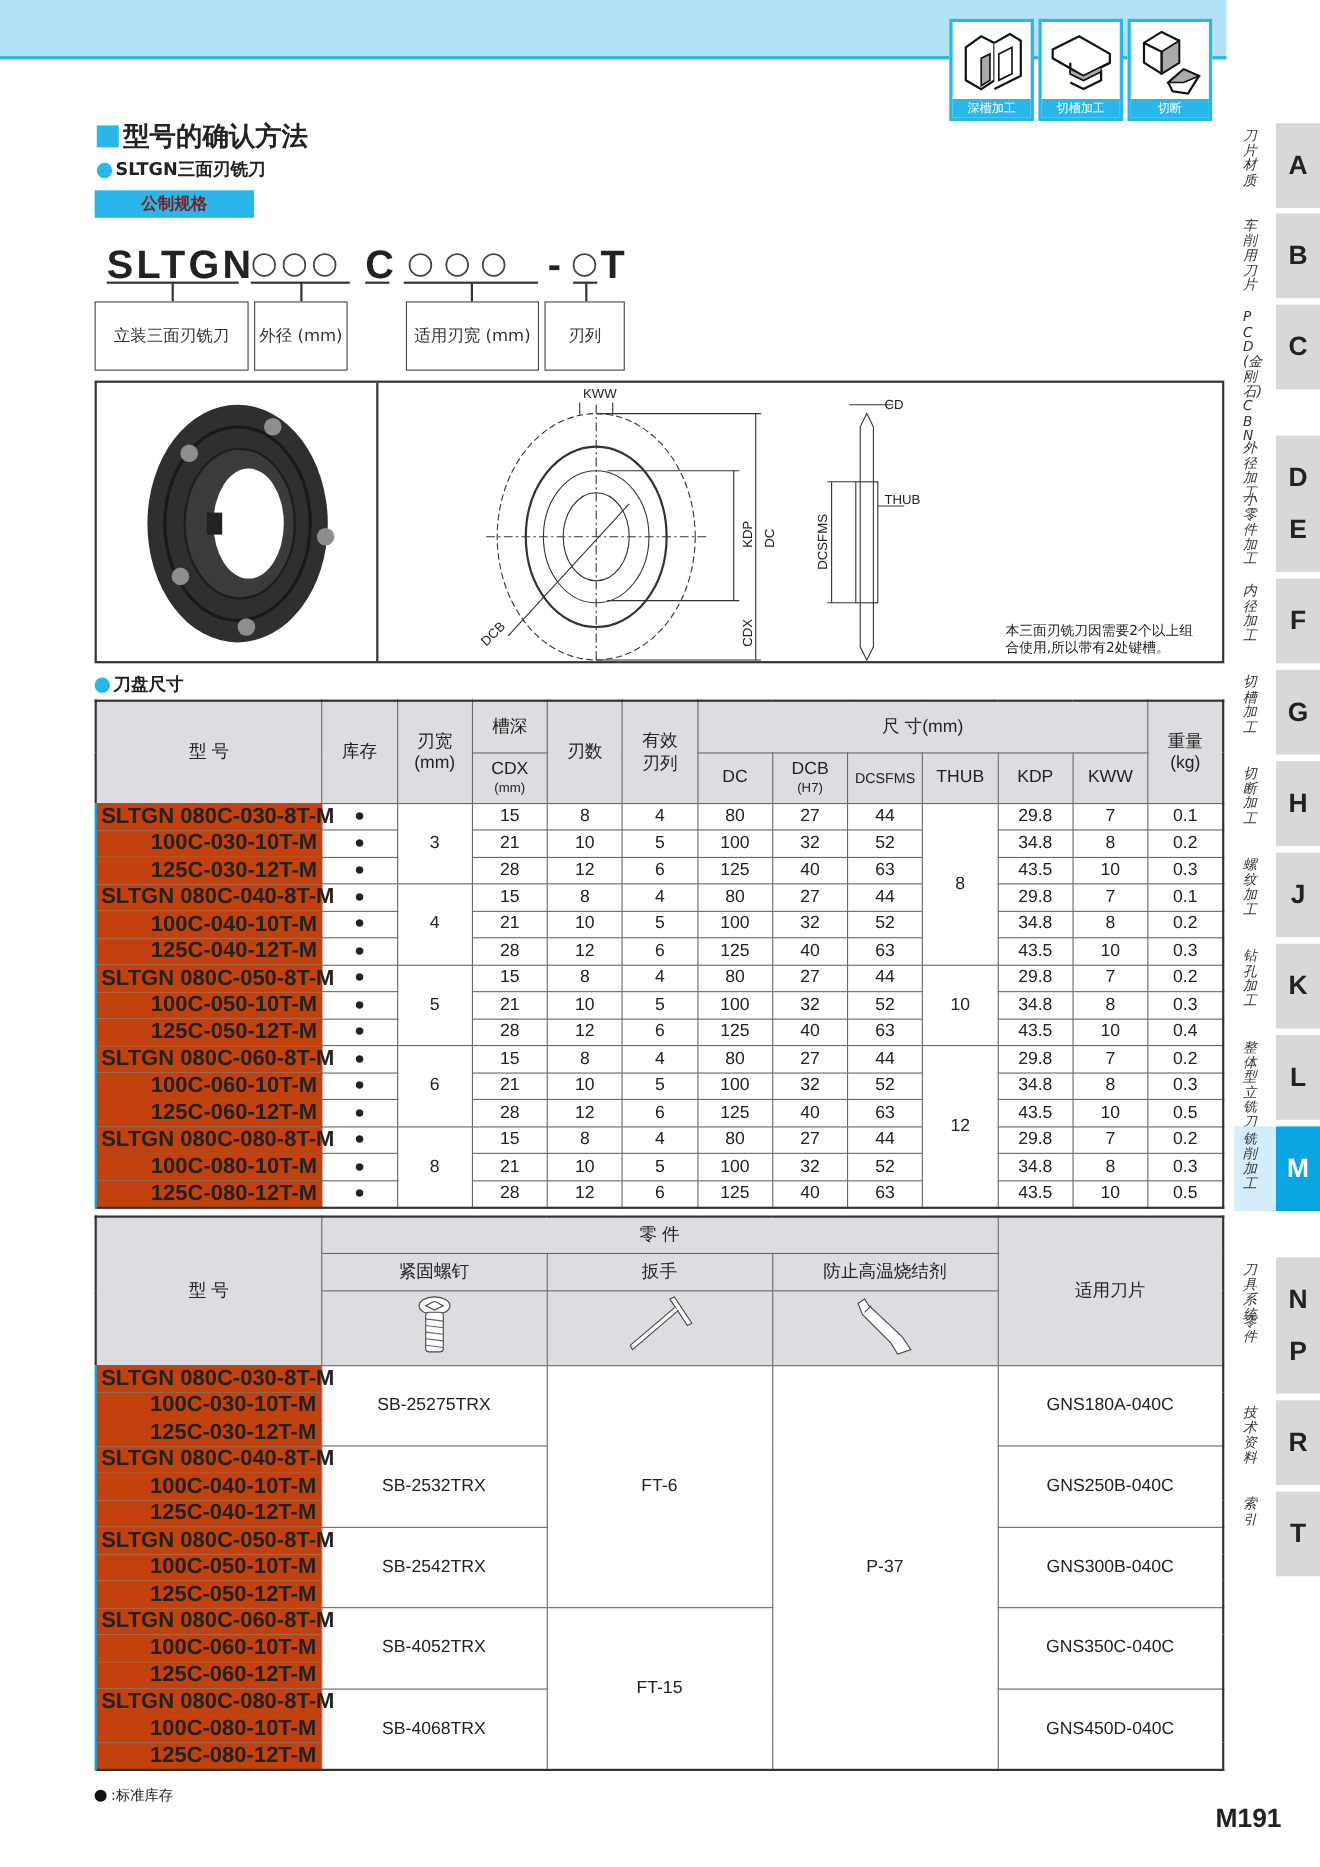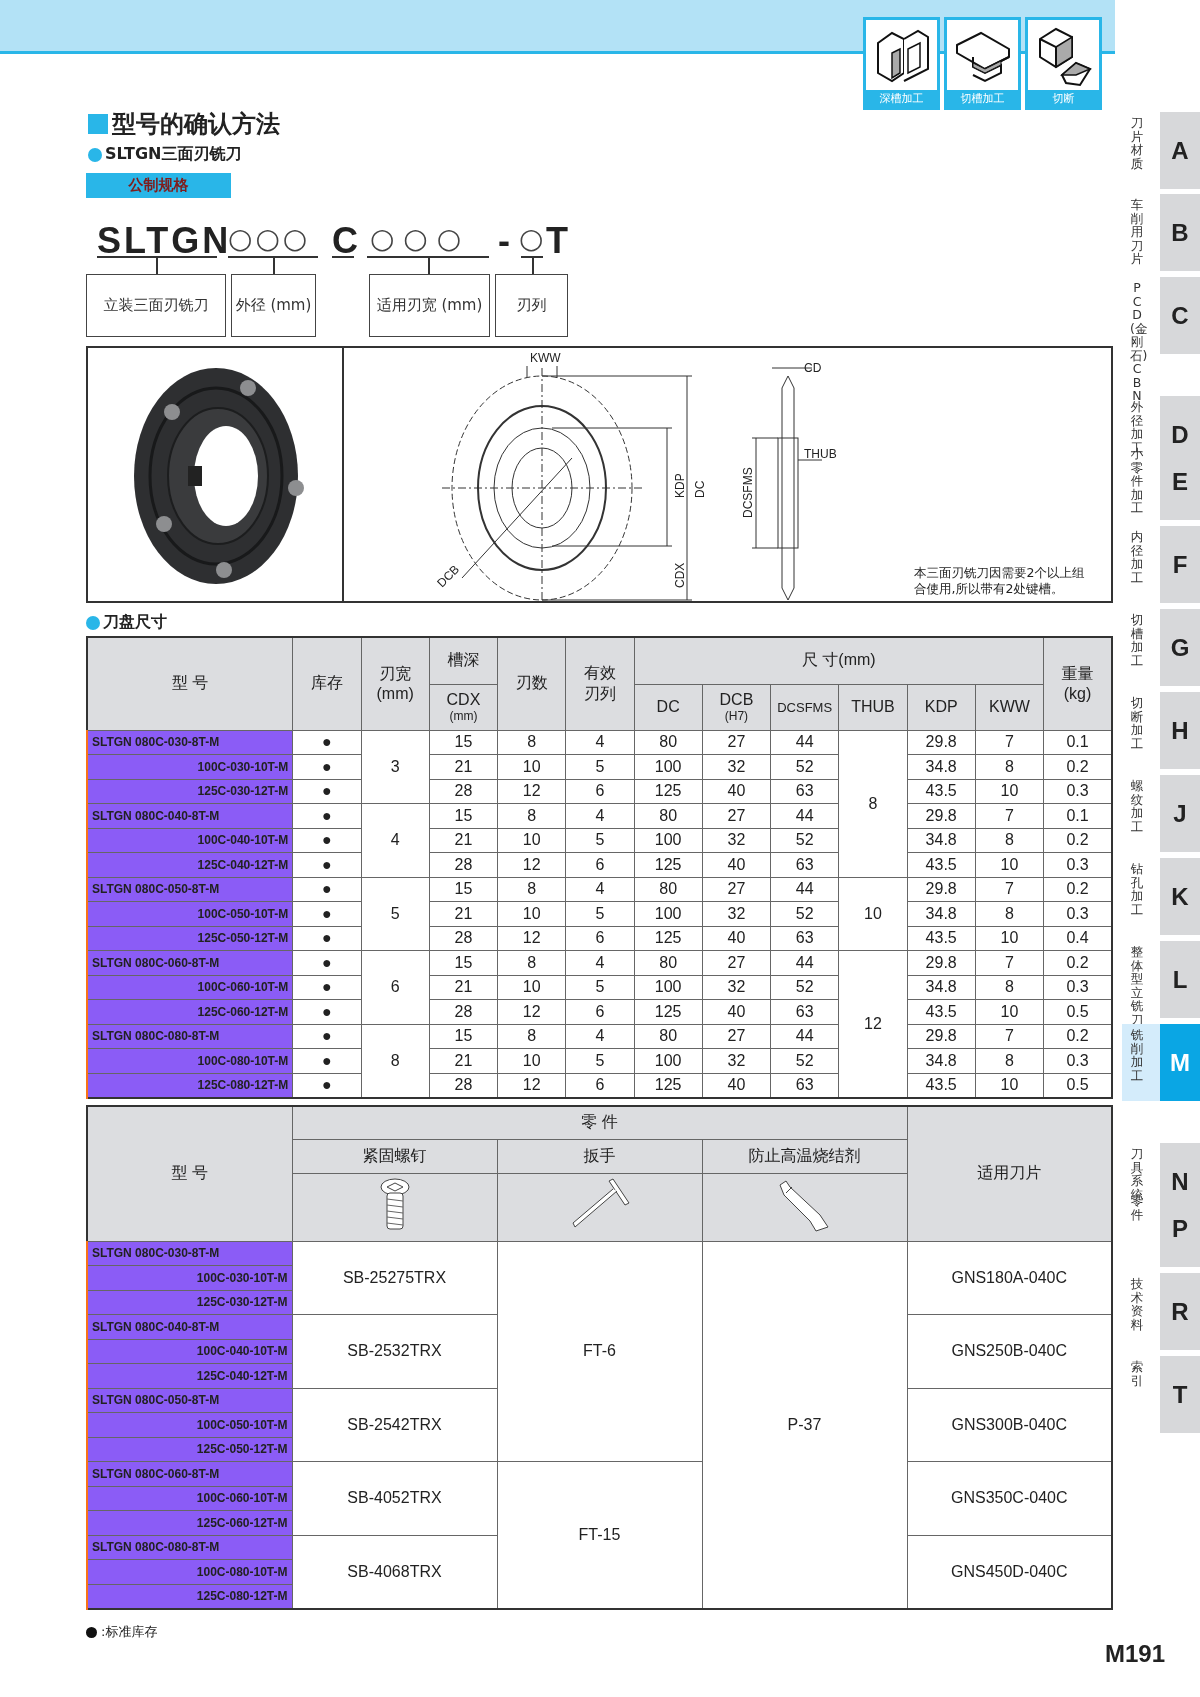--- a/index.html
+++ b/index.html
@@ -22,30 +22,30 @@
   .cbox { position: absolute; top: 274px; height: 63px; border: 1.5px solid #444; font-size: 15px; color: #333; display: flex; align-items: center; justify-content: center; }
   .figbox { position: absolute; left: 86px; top: 346px; width: 1027px; height: 257px; border: 2px solid #333; }
   .figbox .divider { position: absolute; left: 254px; top: 0; bottom: 0; width: 1.5px; background: #333; }
   .note { position: absolute; left: 914px; top: 565px; font-size: 12.5px; line-height: 16px; color: #222; }
   .sec2 { position: absolute; left: 86px; top: 612px; font-size: 16px; font-weight: bold; display: flex; align-items: center; }
   table { border-collapse: collapse; position: absolute; left: 86px; width: 1027px; table-layout: fixed; }
   td, th { border: 1px solid #666; text-align: center; font-family: "Liberation Sans", sans-serif; font-size: 16px; color: #222; font-weight: normal; }
   th { background: #dcdde0; }
   .t1 { top: 636px; border: 2px solid #333; }
   .t1 td { height: 24.5px; padding: 0; }
-  .model { background: #8b5cf6; font-weight: bold; text-align: left; padding-left: 4px !important; font-size: 12px; white-space: nowrap; border-left: 2px solid #f97316; }
+  .model { background: #c2410c; font-weight: bold; text-align: left; padding-left: 4px !important; font-size: 20px; white-space: nowrap; border-left: 2px solid #0ea5e9; }
   .model.sub { text-align: right; padding-right: 4px !important; }
   .t2 { top: 1105px; border: 2px solid #333; }
   .t2 td { height: 24.5px; padding: 0; }
   .legend { position: absolute; left: 86px; top: 1623px; font-size: 13px; color: #222; display: flex; align-items: center; }
   .legend .b { width: 11px; height: 11px; border-radius: 50%; background: #111; margin-right: 4px; }
   .pageno { position: absolute; left: 1105px; top: 1640px; font-size: 24px; font-weight: bold; font-family: "Liberation Sans", sans-serif; }
   .sidetabs { position: absolute; left: 1122px; top: 112px; }
   .stab { position: absolute; left: 0; width: 78px; height: 77px; }
-  .stab .lbl { position: absolute; left: 8px; top: 4px; width: 14px; font-size: 12.5px; line-height: 13.5px; color: #333; text-align: center; word-break: break-all; }
+  .stab .lbl { position: absolute; left: 8px; top: 4px; width: 14px; font-size: 12.5px; line-height: 13.5px; color: #333; text-align: left; word-break: break-all; font-style: italic; }
   .stab .let { position: absolute; left: 38px; top: 0; width: 40px; height: 77px; background: #d7d8da; font-family: "Liberation Sans", sans-serif; font-weight: bold; font-size: 24px; color: #222; text-align: center; line-height: 77px; }
   .stab.active .let { background: #0aa6e4; color: #fff; }
   .stab.active .lbl-bg { position: absolute; left: 0; top: 0; width: 38px; height: 77px; background: #d4ecfb; }
 </style>
 </head>
 <body>
 
 <div class="topbar"></div>
 
 <div class="icons">

